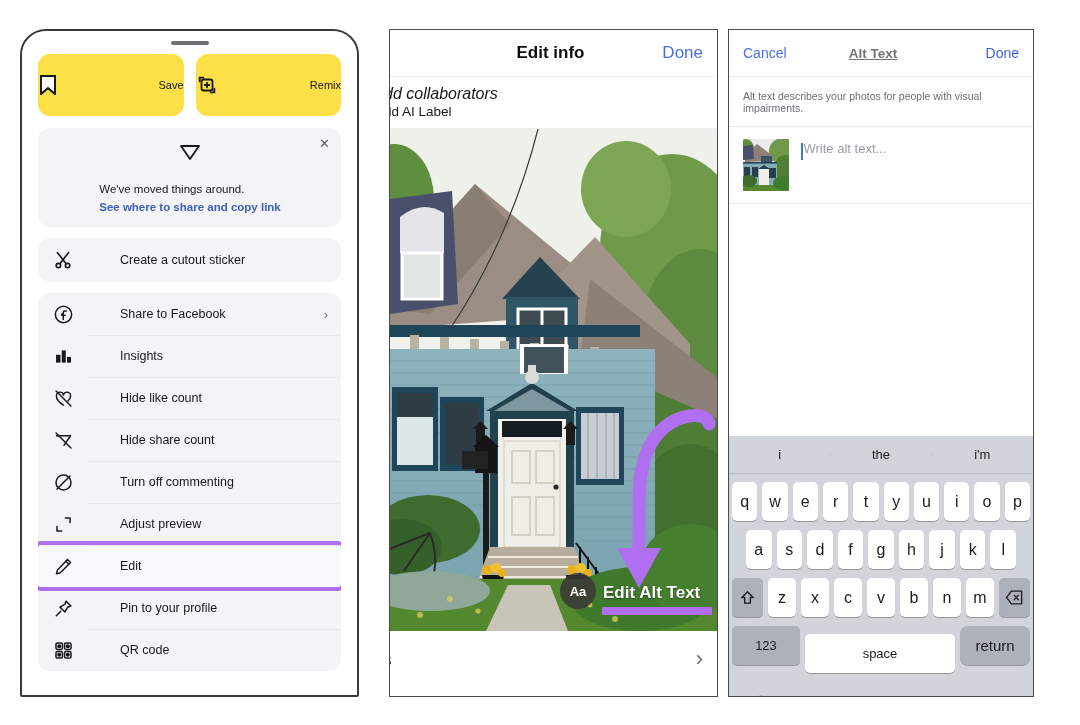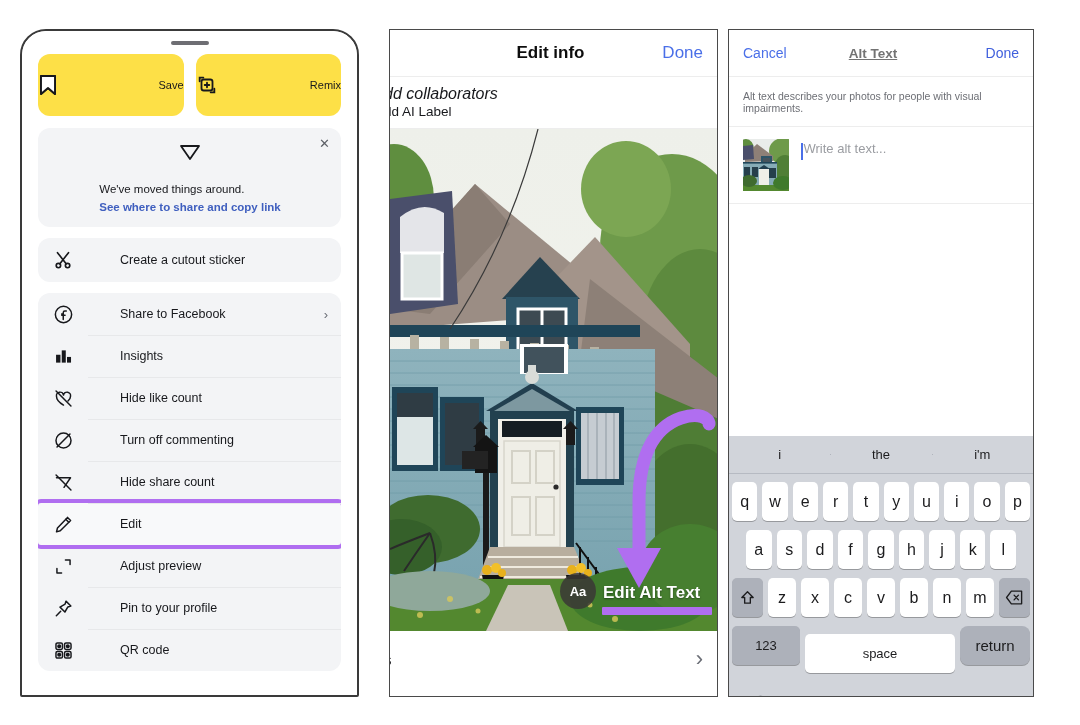--- a/index.html
+++ b/index.html
@@ -273,52 +273,52 @@
             <svg width="21" height="21" viewBox="0 0 24 24" fill="none" stroke="#17181c" stroke-width="1.7" stroke-linecap="round" stroke-linejoin="round">
               <path d="M12 19.5 S4 14.6 4 9.6 A3.9 3.9 0 0 1 12 8 a3.9 3.9 0 0 1 8 1.6 c0 2-1.3 3.8-2.9 5.3"></path>
               <path d="M3.5 3.5 L20.5 20.5"></path>
             </svg>
           </span>
           <span class="txt">Hide like count</span>
         </div>
         <div class="row">
           <span class="ico">
             <svg width="21" height="21" viewBox="0 0 24 24" fill="none" stroke="#17181c" stroke-width="1.7" stroke-linecap="round" stroke-linejoin="round">
+              <path d="M4 6.6 L20 6.6 L12.6 17.5"></path>
+              <path d="M3.5 3.5 L20.5 20.5"></path>
+            </svg>
+          </span>
+          <span class="txt">Hide share count</span>
+        </div>
+        <div class="row">
+          <span class="ico">
+            <svg width="21" height="21" viewBox="0 0 24 24" fill="none" stroke="#17181c" stroke-width="1.7" stroke-linecap="round" stroke-linejoin="round">
               <circle cx="12" cy="12" r="8.6"></circle>
               <path d="M4.6 19.4 L19.4 4.6"></path>
             </svg>
           </span>
           <span class="txt">Turn off commenting</span>
         </div>
         <div class="row">
           <span class="ico">
             <svg width="21" height="21" viewBox="0 0 24 24" fill="none" stroke="#17181c" stroke-width="1.7" stroke-linecap="round" stroke-linejoin="round">
-              <path d="M4 6.6 L20 6.6 L12.6 17.5"></path>
-              <path d="M3.5 3.5 L20.5 20.5"></path>
-            </svg>
-          </span>
-          <span class="txt">Hide share count</span>
+              <path d="M4.5 14.2 V19.5 H9.8"></path>
+              <path d="M19.5 9.8 V4.5 H14.2"></path>
+            </svg>
+          </span>
+          <span class="txt">Adjust preview</span>
         </div>
         <div class="row highlight">
           <span class="ico">
             <svg width="21" height="21" viewBox="0 0 24 24" fill="none" stroke="#17181c" stroke-width="1.7" stroke-linecap="round" stroke-linejoin="round">
               <path d="M16.6 3.9 L20.1 7.4 L8.3 19.2 L4 20.4 L5.1 16 Z"></path>
               <path d="M14.6 6 L18 9.4"></path>
             </svg>
           </span>
           <span class="txt">Edit</span>
-        </div>
-        <div class="row">
-          <span class="ico">
-            <svg width="21" height="21" viewBox="0 0 24 24" fill="none" stroke="#17181c" stroke-width="1.7" stroke-linecap="round" stroke-linejoin="round">
-              <path d="M4.5 14.2 V19.5 H9.8"></path>
-              <path d="M19.5 9.8 V4.5 H14.2"></path>
-            </svg>
-          </span>
-          <span class="txt">Adjust preview</span>
         </div>
         <div class="row">
           <span class="ico">
             <svg width="21" height="21" viewBox="0 0 24 24" fill="none" stroke="#17181c" stroke-width="1.7" stroke-linecap="round" stroke-linejoin="round">
               <path d="M14.8 3.6 L20.4 9.2 L17 10.2 L13.6 16 L8 10.4 L13.8 7 Z"></path>
               <path d="M8.8 15.2 L3.8 20.2"></path>
             </svg>
           </span>
           <span class="txt">Pin to your profile</span>
         </div>

